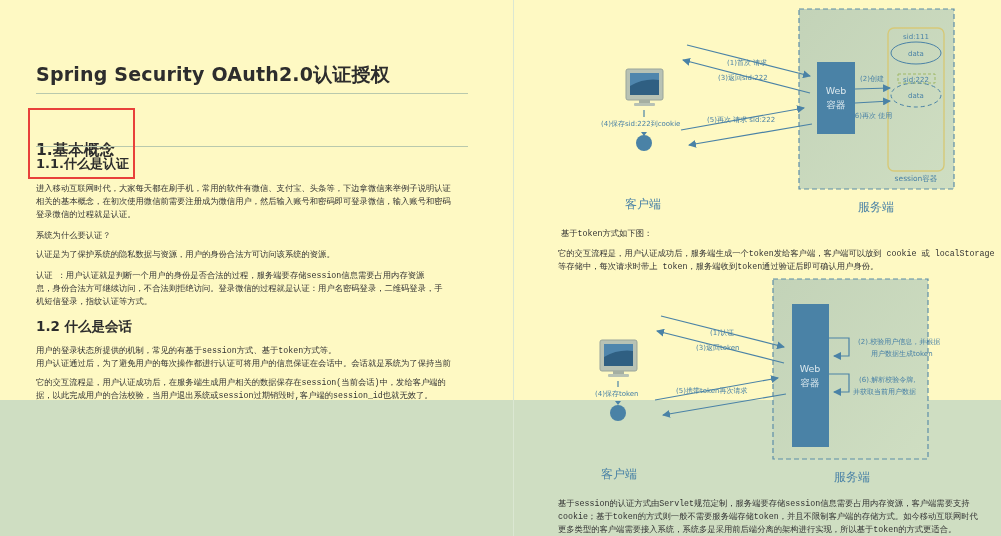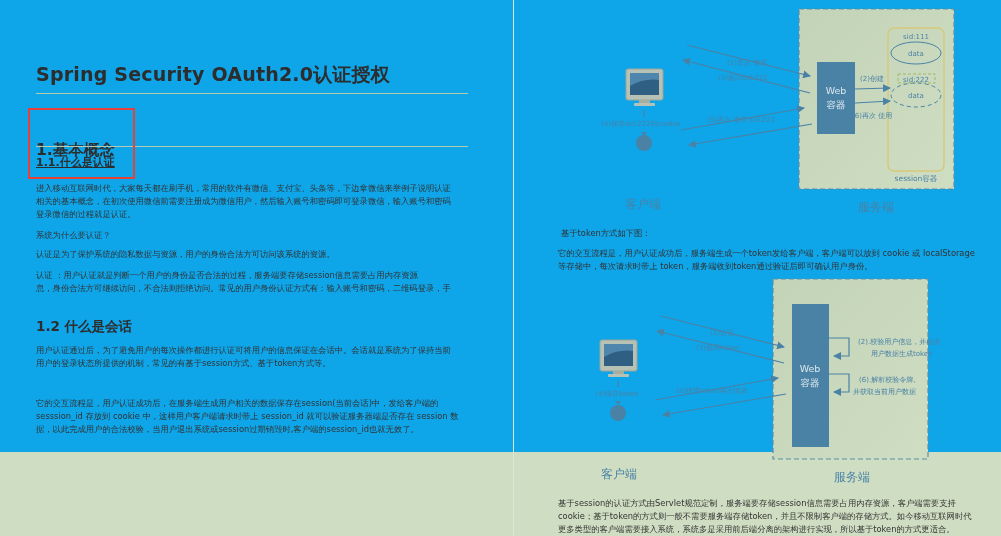--- a/index.html
+++ b/index.html
@@ -1,33 +1,33 @@
 <!DOCTYPE html>
 <html><head>
 <meta charset="utf-8">
 <style>
   * { margin: 0; padding: 0; box-sizing: border-box; }
   html, body { width: 1001px; height: 536px; overflow: hidden; background: #cfdec2; }
   body { position: relative; font-family: "DejaVu Sans", "Liberation Sans", sans-serif; color: #2b2b2b; }
 
-  .page { position: absolute; top: 0; height: 452px; background: #0ea5e9; }
+  .page { position: absolute; top: 0; height: 400px; background: #fef9c3; }
   .page-left { left: 0; width: 513px; }
   .page-right { left: 514px; width: 487px; }
   .divider { position: absolute; left: 513px; top: 0; width: 1px; height: 536px; background: #dbe7d2; }
 
   .doc-title { position: absolute; left: 36px; top: 62px; font-size: 19px; font-weight: bold; color: #2d2d2d; letter-spacing: 0.2px; white-space: nowrap; }
   .hr { position: absolute; height: 1px; background: #b9c9ad; }
 
   .h1 { position: absolute; left: 36px; top: 140px; font-size: 15.5px; font-weight: bold; color: #2d2d2d; white-space: nowrap; }
-  .h2 { position: absolute; left: 36px; top: 155px; font-size: 11px; font-weight: bold; color: #2d2d2d; white-space: nowrap; text-decoration: underline; }
+  .h2 { position: absolute; left: 36px; top: 155px; font-size: 13px; font-weight: bold; color: #2d2d2d; white-space: nowrap; }
   .h2b { position: absolute; left: 36px; top: 318px; font-size: 13.5px; font-weight: bold; color: #2d2d2d; white-space: nowrap; }
 
   .highlight-box { position: absolute; left: 28px; top: 108px; width: 107px; height: 71px; border: 2px solid #e8413a; }
 
-  .para { position: absolute; font-size: 8.3px; line-height: 13.2px; color: #333; }
+  .para { position: absolute; font-size: 8.3px; line-height: 13.2px; color: #333; font-family: Liberation Mono, monospace; }
   .para.l { left: 36px; width: 432px; }
   .para.r { left: 561px; width: 430px; }
 
   .diagram { position: absolute; }
   .diagram svg { display: block; }
   .svg-text { font-family: "DejaVu Sans", "Liberation Sans", sans-serif; }
 </style>
 </head>
 <body>
 
@@ -43,32 +43,32 @@
 
   <div class="para l" style="top:182px;">
     <div> 进入移动互联网时代，大家每天都在刷手机，常用的软件有微信、支付宝、头条等，下边拿微信来举例子说明认证</div>
     <div>相关的基本概念，在初次使用微信前需要注册成为微信用户，然后输入账号和密码即可登录微信，输入账号和密码</div>
     <div>登录微信的过程就是认证。</div>
   </div>
   <div class="para l" style="top:229px;"> 系统为什么要认证？</div>
   <div class="para l" style="top:248px;"> 认证是为了保护系统的隐私数据与资源，用户的身份合法方可访问该系统的资源。</div>
   <div class="para l" style="top:269px;">
     <div> 认证 ：用户认证就是判断一个用户的身份是否合法的过程，服务端要存储session信息需要占用内存资源</div>
-    <div>息，身份合法方可继续访问，不合法则拒绝访问。常见的用户身份认证方式有：输入账号和密码，二维码登录，手</div>
+    <div>息，身份合法方可继续访问，不合法则拒绝访问。登录微信的过程就是认证：用户名密码登录，二维码登录，手</div>
+    <div>机短信登录，指纹认证等方式。</div>
   </div>
 
   <div class="h2b">1.2 什么是会话</div>
 
   <div class="para l" style="top:344px;">
+    <div>用户的登录状态所提供的机制，常见的有基于session方式、基于token方式等。</div>
     <div> 用户认证通过后，为了避免用户的每次操作都进行认证可将用户的信息保证在会话中。会话就是系统为了保持当前</div>
-    <div>用户的登录状态所提供的机制，常见的有基于session方式、基于token方式等。</div>
   </div>
-  <div class="para l" style="top:397px;">
+  <div class="para l" style="top:376px;">
     <div> 它的交互流程是，用户认证成功后，在服务端生成用户相关的数据保存在session(当前会话)中，发给客户端的</div>
-    <div>sesssion_id 存放到 cookie 中，这样用户客户端请求时带上 session_id 就可以验证服务器端是否存在 session 数</div>
     <div>据，以此完成用户的合法校验，当用户退出系统或session过期销毁时,客户端的session_id也就无效了。</div>
   </div>
 </div>
 
 <div class="divider"></div>
 
 <div class="page page-right">
 </div>
 
 <div class="diagram" style="left:560px; top:0; width:440px; height:220px;">

